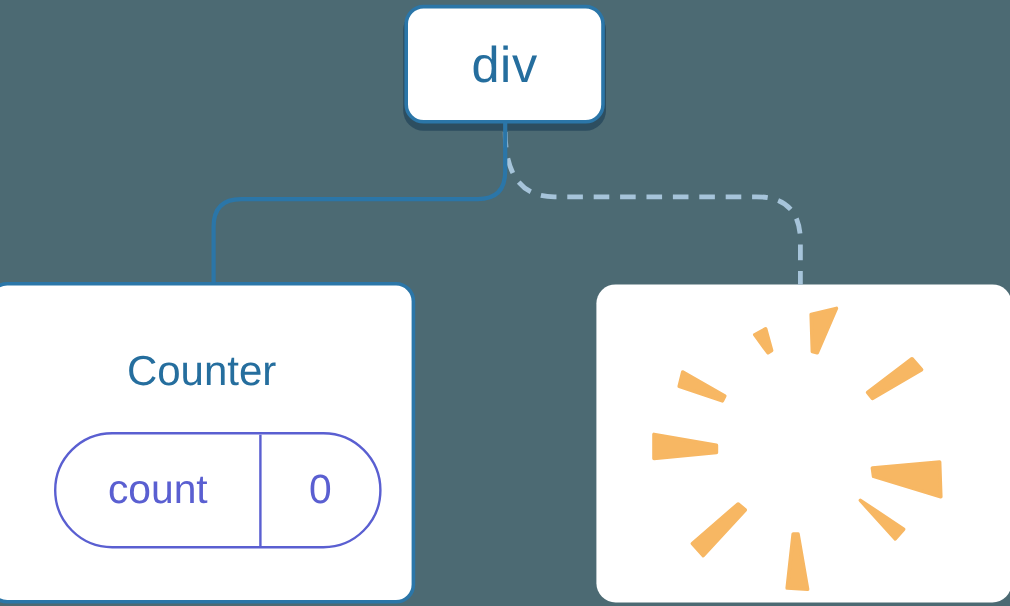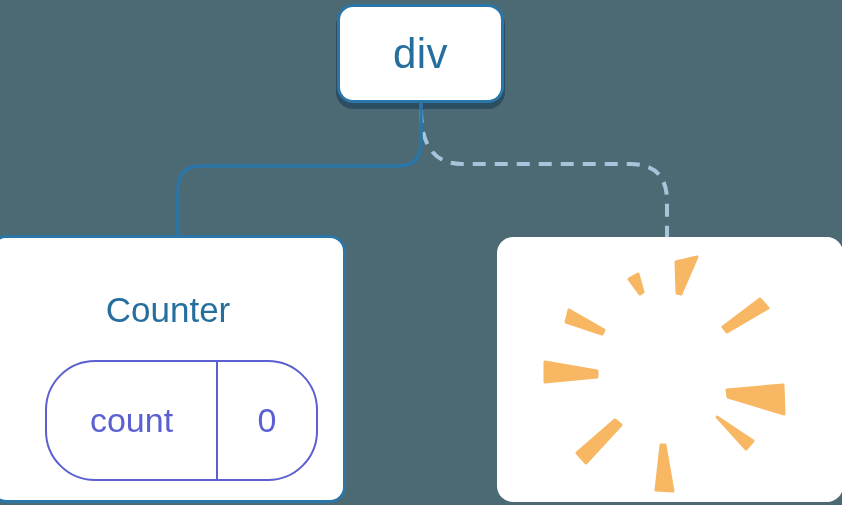--- a/index.html
+++ b/index.html
@@ -54,21 +54,21 @@
     position: absolute;
     left: 0; right: 0; top: 52px;
     text-align: center;
     font-size: 35px;
     font-weight: 500;
     color: var(--blueText, #256E9E);
   }
   .state-pill {
     position: absolute;
     left: 52px; top: 122px;
-    width: 273px; height: 121px;
+    width: 273px; height: 97px;
     box-sizing: border-box;
     border: 2px solid var(--purple, #5A5FD1);
     border-radius: 50px;
     display: flex;
     overflow: hidden;
     background: var(--card, #fff);
   }
   .pill-key-cell {
     width: 171px;
     box-sizing: border-box;

